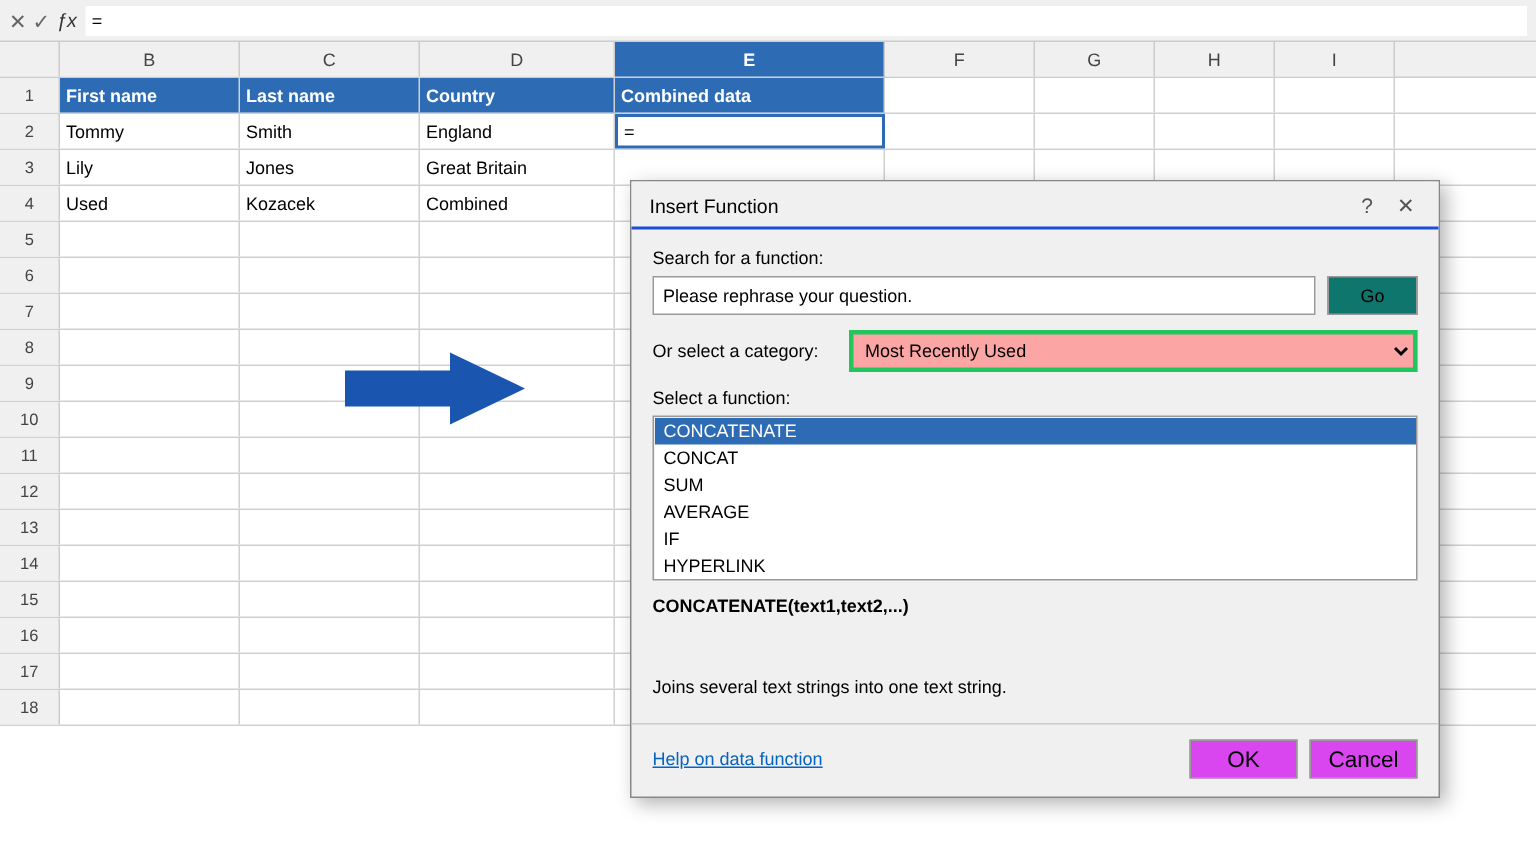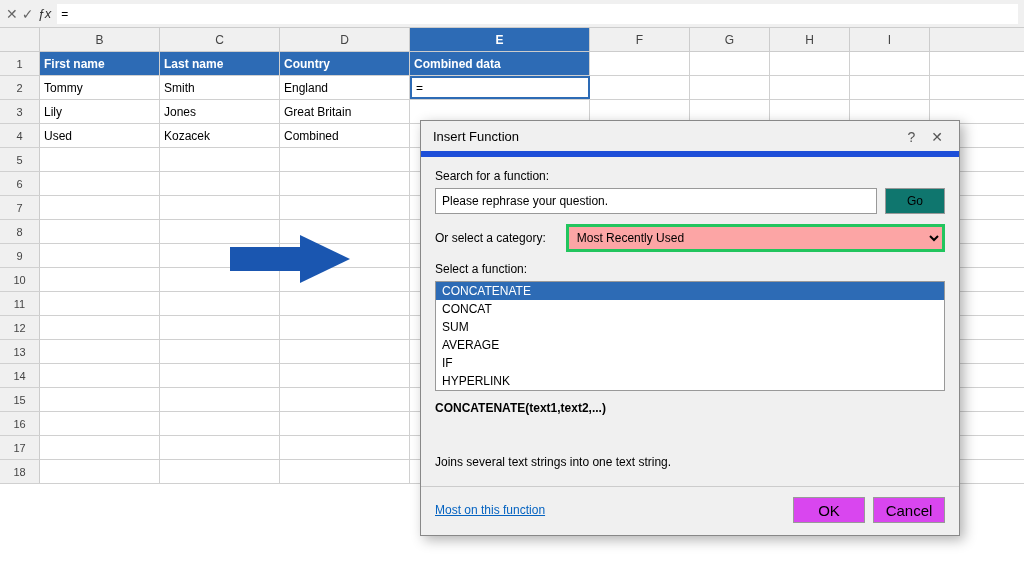--- a/index.html
+++ b/index.html
@@ -163,24 +163,25 @@
       top: 120px;
       left: 420px;
       width: 540px;
       background: #f0f0f0;
       border: 1px solid #888;
       box-shadow: 4px 4px 12px rgba(0,0,0,0.3);
       z-index: 10;
     }
     .dialog-titlebar {
       display: flex;
+      align-items: center;
       justify-content: space-between;
       background: #f0f0f0;
       padding: 8px 12px 6px 12px;
-      border-bottom: 6px solid #1d4ed8;
+      border-bottom: 2px solid #1d4ed8;
     }
     .dialog-title {
       font-size: 13px;
       font-weight: normal;
       color: #000;
     }
     .dialog-controls {
       display: flex;
       gap: 8px;
       align-items: center;
@@ -578,19 +579,19 @@
         <div class="fn-item">HYPERLINK</div>
         <div class="fn-item">COUNT</div>
       </div>
 
     <div class="fn-description-title">CONCATENATE(text1,text2,...)</div>
     <div class="fn-description-text">Joins several text strings into one text string.</div>
 
   </div>
 
   <div class="dialog-footer">
-    <a class="help-link">Most on this function</a>
+    <a class="help-link">Help on data function</a>
     <div class="footer-btns">
       <button class="ok-btn">OK</button>
       <button class="cancel-btn">Cancel</button>
     </div>
   </div>
 </div>
 
 </body></html>

